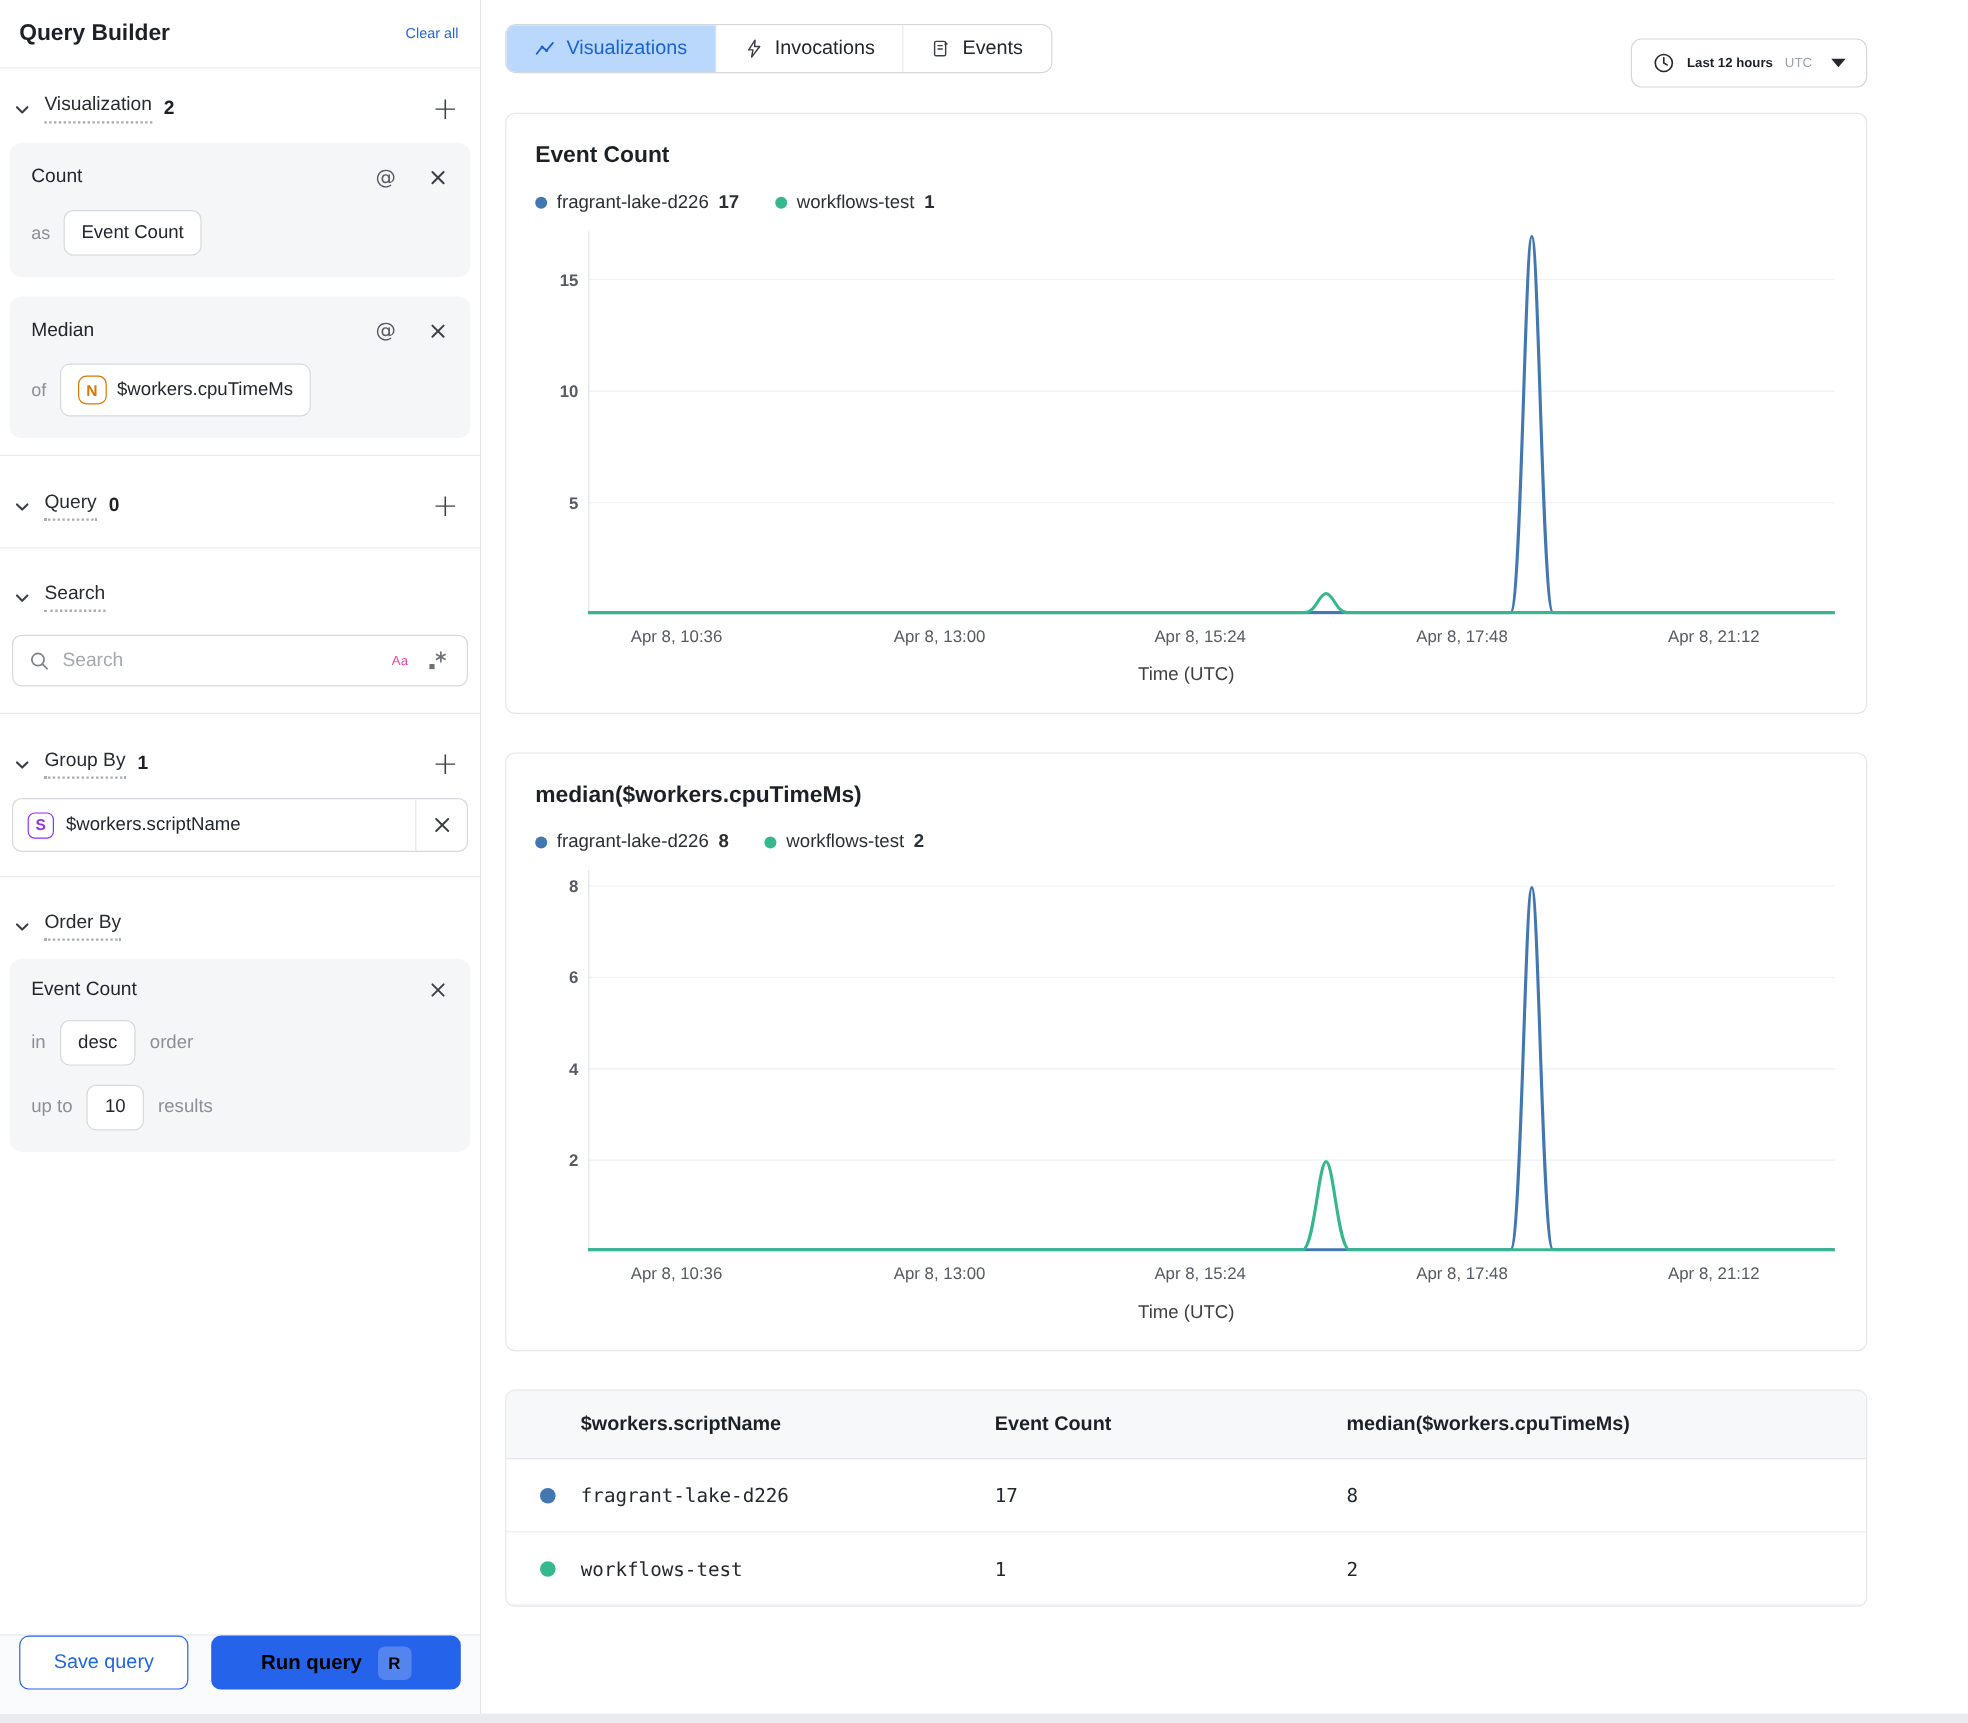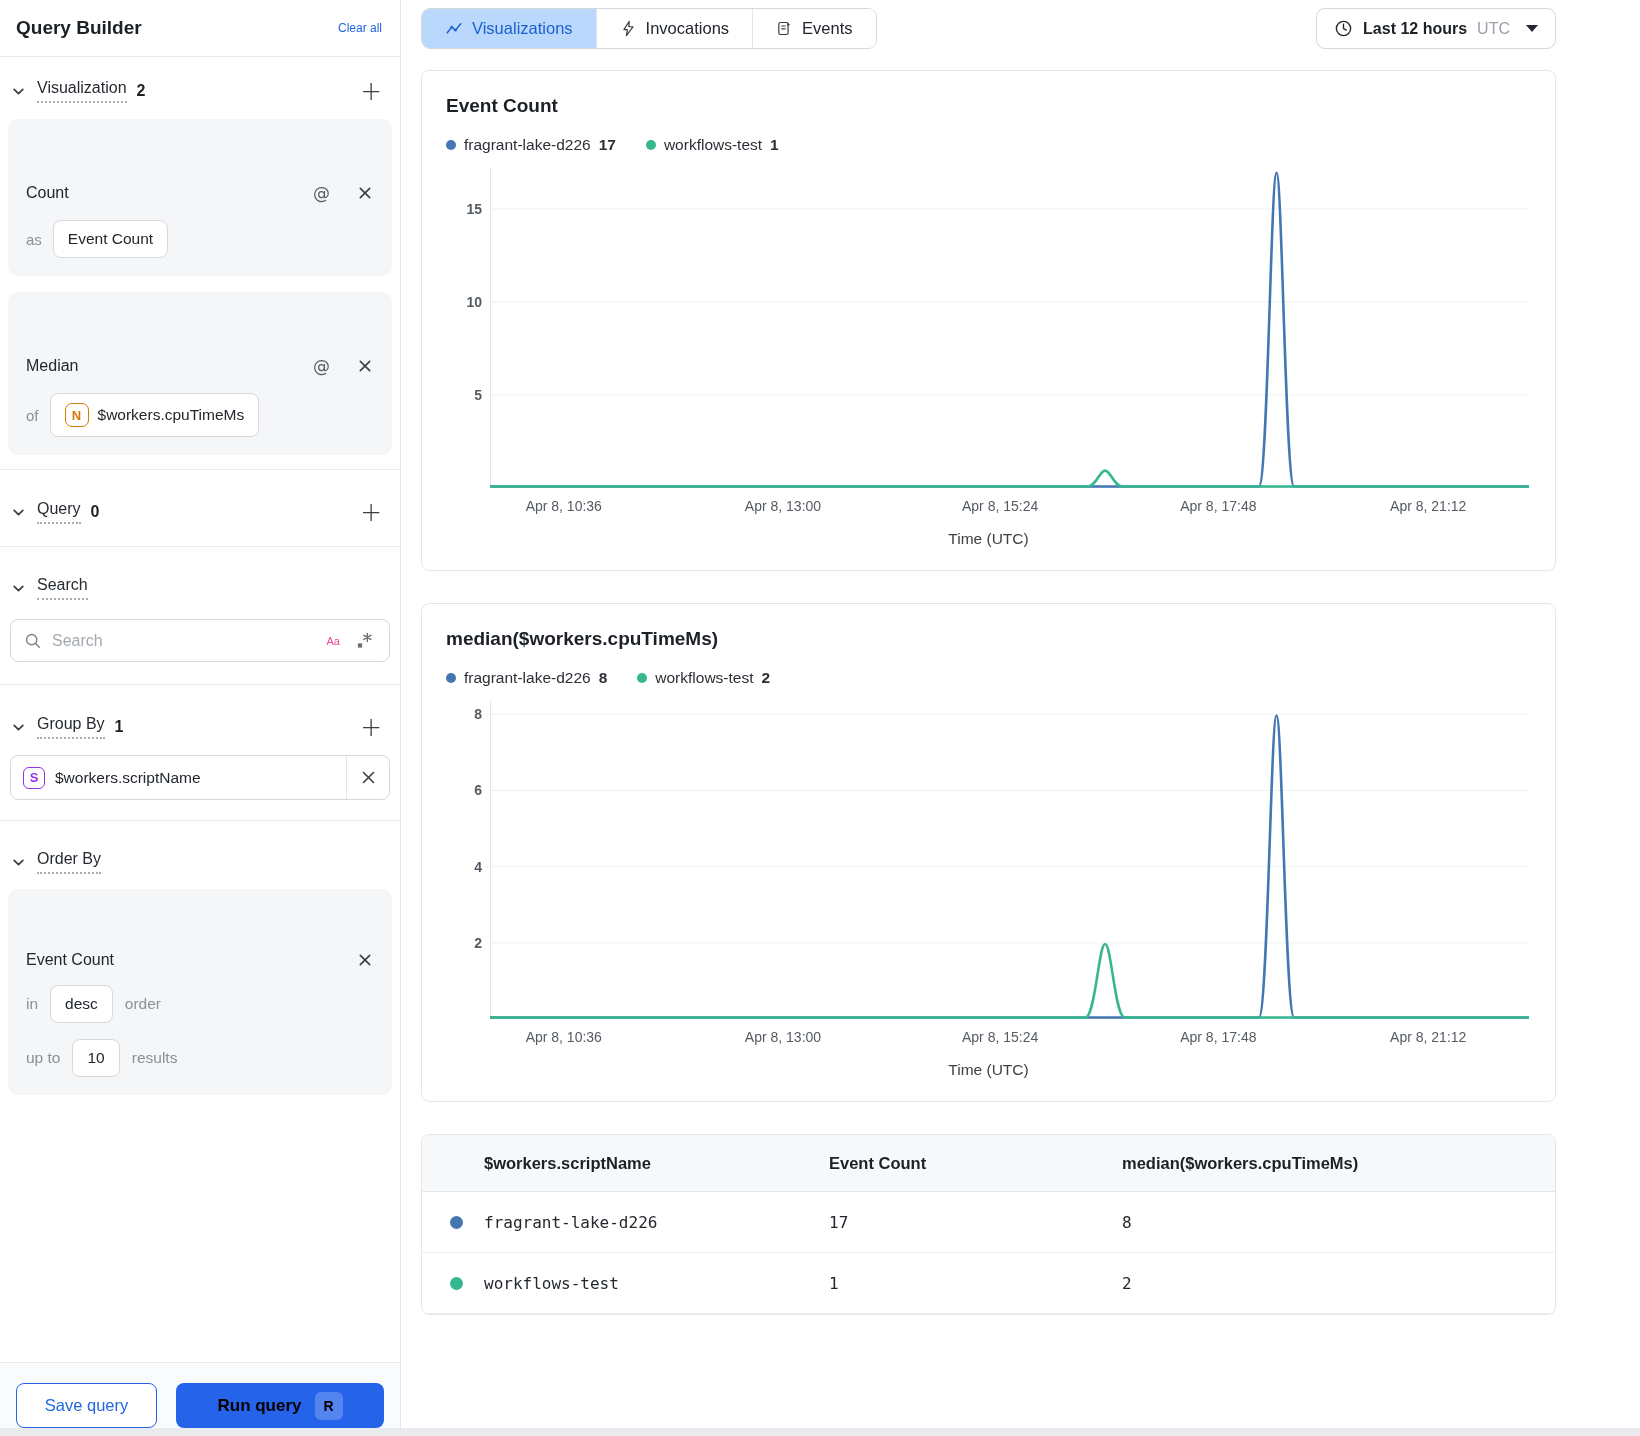--- a/index.html
+++ b/index.html
@@ -14,54 +14,54 @@
   .link-btn { background:none; border:none; color:#2166e0; font-size:12px; font-family:inherit; cursor:pointer; }
   .sb-scroll { flex:1; padding:0 8px; overflow:hidden; }
   .section-row { display:flex; align-items:center; padding:21px 10px 13px 4px; }
   .chev { flex:0 0 auto; margin-right:12px; display:flex; }
   .sec-title { font-size:16px; color:#272c33; border-bottom:2px dotted #a8aeb5; padding-bottom:4px; }
   .sec-count { font-size:16px; font-weight:700; margin-left:10px; color:#1c2127; }
   .plus-btn { margin-left:auto; background:none; border:none; font-size:26px; font-weight:300; line-height:1; color:#3a4046; cursor:pointer; font-family:"DejaVu Sans", sans-serif; }
   .sb-divider { height:1px; background:#e9ebee; margin:8px -8px; }
   .qcard { background:#f5f6f8; border-radius:10px; padding:17px 18px 18px; margin:2px 0 14px; }
   .qcard + .qcard { margin-top:16px; }
-  .qcard-head { display:flex; align-items:center;margin-top:45px; }
+  .qcard-head { display:flex; align-items:center; }
   .qcard-title { font-size:16px; color:#22272d; }
   .icon-btn { background:none; border:none; cursor:pointer; display:flex; align-items:center; color:#4a5058; padding:2px; }
   .at-btn { margin-left:auto; font-size:17px; color:#555b62; font-family:"DejaVu Sans", sans-serif; }
   .x-btn  { margin-left:24px; }
   .qcard-line { margin-top:15px; display:flex; align-items:center; gap:11px; font-size:15px; color:#8a9096; }
   .chip { background:#fff; border:1px solid #d5d9de; border-radius:8px; padding:9px 14px; font-size:15.5px; color:#22272d; font-family:inherit; cursor:pointer; display:inline-flex; align-items:center; gap:9px; }
   .badge { width:24px; height:24px; border:1.6px solid currentColor; border-radius:7px; display:inline-flex; align-items:center; justify-content:center; font-size:13px; font-weight:700; }
   .badge-n { color:#d97706; }
   .badge-s { color:#9333ea; width:22px; height:22px; border-radius:6px; }
   .search-box { margin:6px 2px 22px; height:43px; background:#fff; border:1px solid #d5d9de; border-radius:8px; display:flex; align-items:center; padding:0 13px; gap:11px; }
   .search-box input { flex:1; border:none; outline:none; font-size:16px; font-family:inherit; color:#22272d; background:transparent; }
   .search-box input::placeholder { color:#a3a9af; }
   .aa-ic { color:#ec4899; font-size:11px; }
   .gb-item { margin:2px 2px 20px; height:45px; background:#fff; border:1px solid #d5d9de; border-radius:8px; display:flex; align-items:center; padding-left:12px; font-size:15.5px; color:#22272d; }
   .gb-text { margin-left:10px; }
   .gb-sep { margin-left:auto; width:1px; align-self:stretch; background:#e3e6ea; }
   .gb-x { width:42px; justify-content:center; }
   .ob-line { margin-top:16px; display:flex; align-items:center; gap:12px; font-size:15.5px; color:#8a9096; }
-  .sb-footer { flex:0 0 66px; border-top:1px solid #e6e8ec; background:#fafbfc; display:flex; align-items:flex-end; gap:19px; padding:0 16px; }
+  .sb-footer { flex:0 0 66px; border-top:1px solid #e6e8ec; background:#fafbfc; display:flex; align-items:flex-start; gap:19px; padding:0 16px; }
   .btn-save { width:141px; height:45px; background:#fff; border:1px solid #2563eb; border-radius:8px; color:#2166e0; font-size:16.5px; font-family:inherit; cursor:pointer; }
   .btn-run { flex:1; height:45px; background:#2563eb; border:none; border-radius:8px; color:#000000; font-size:17px; font-weight:600; font-family:inherit; cursor:pointer; display:flex; align-items:center; justify-content:center; gap:13px; }
   .kbd { width:28px; height:28px; background:rgba(255,255,255,.22); border-radius:6px; display:inline-flex; align-items:center; justify-content:center; font-size:14px; font-weight:600; }
 
   
   .main { flex:1; background:#fff; padding:8px 84px 0 20px; }
   .topbar { display:flex; align-items:center; justify-content:space-between; margin-bottom:21px; }
   .tabs { display:flex; height:41px; border:1px solid #d4d8dd; border-radius:9px; overflow:hidden; background:#fff; }
   .tab { display:flex; align-items:center; gap:9px; padding:0 23px; font-size:16.5px; color:#22272d; background:#fff; border:none; border-right:1px solid #e2e5e9; font-family:inherit; cursor:pointer; }
   .tab:last-child { border-right:none; }
   .tab.active { background:#b9d8fc; color:#1b61d1; }
   .tab .t-ic { display:flex; color:#3a4046; }
   .tab.active .t-ic { color:#1b61d1; }
-  .timerange { display:flex; align-items:center; gap:10px; height:41px; border:1px solid #d4d8dd; border-radius:9px; background:#fff; padding:0 17px; font-family:inherit; cursor:pointer; font-size:16px; }
+  .timerange { display:flex; align-items:center; gap:10px; height:41px; border:1px solid #d4d8dd; border-radius:9px; background:#fff; padding:0 17px; font-family:inherit; cursor:pointer; font-size:11px;margin-top:24px; }
   .tr-label { font-weight:600; color:#1c2127; }
   .tr-tz { color:#9aa1a8; }
   .caret { width:0; height:0; border-left:6px solid transparent; border-right:6px solid transparent; border-top:7px solid #23282e; margin-left:6px; }
 
   .card { border:1px solid #e4e6ea; border-radius:8px; background:#fff; }
   .chart-card { padding:24px 24px 14px; margin-bottom:32px; }
   .chart-title { font-size:19px; font-weight:700; color:#1c2127; }
   .legend { display:flex; gap:30px; margin:19px 0 14px; font-size:15.5px; color:#2b3036; }
   .legend-item { display:inline-flex; align-items:center; gap:8px; cursor:pointer; }
   .legend-item .dot { width:10px; height:10px; border-radius:50%; }

